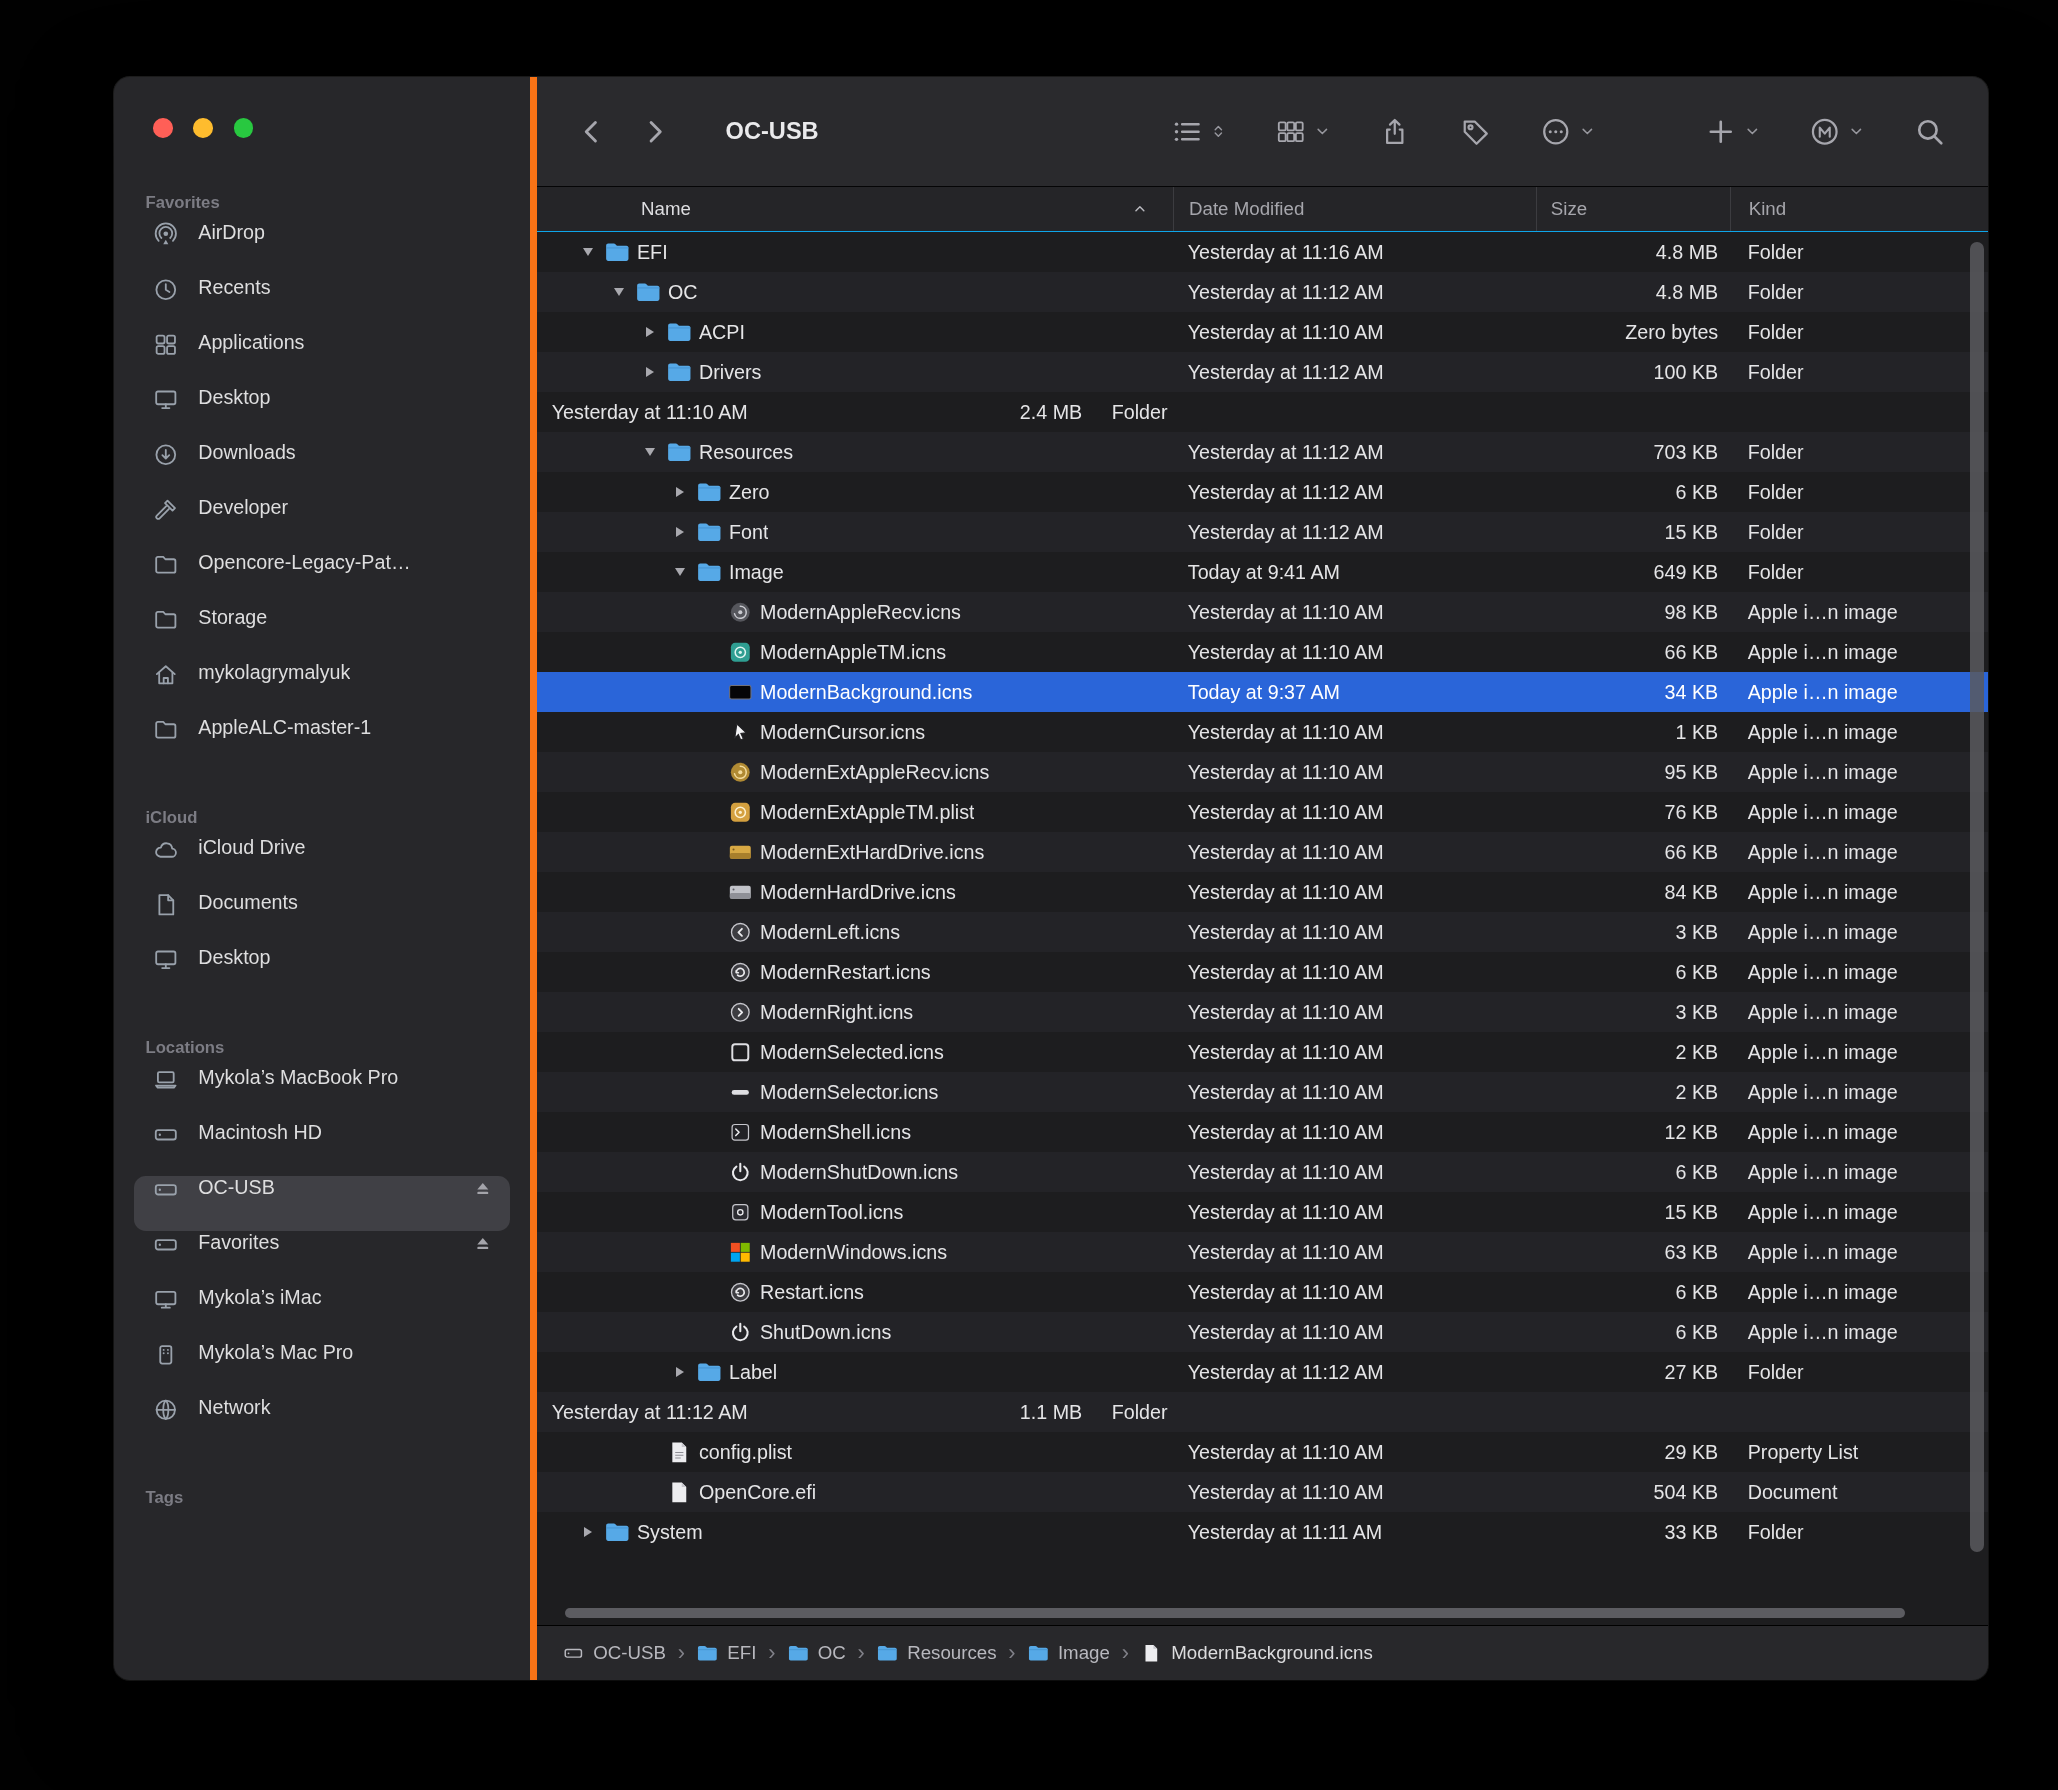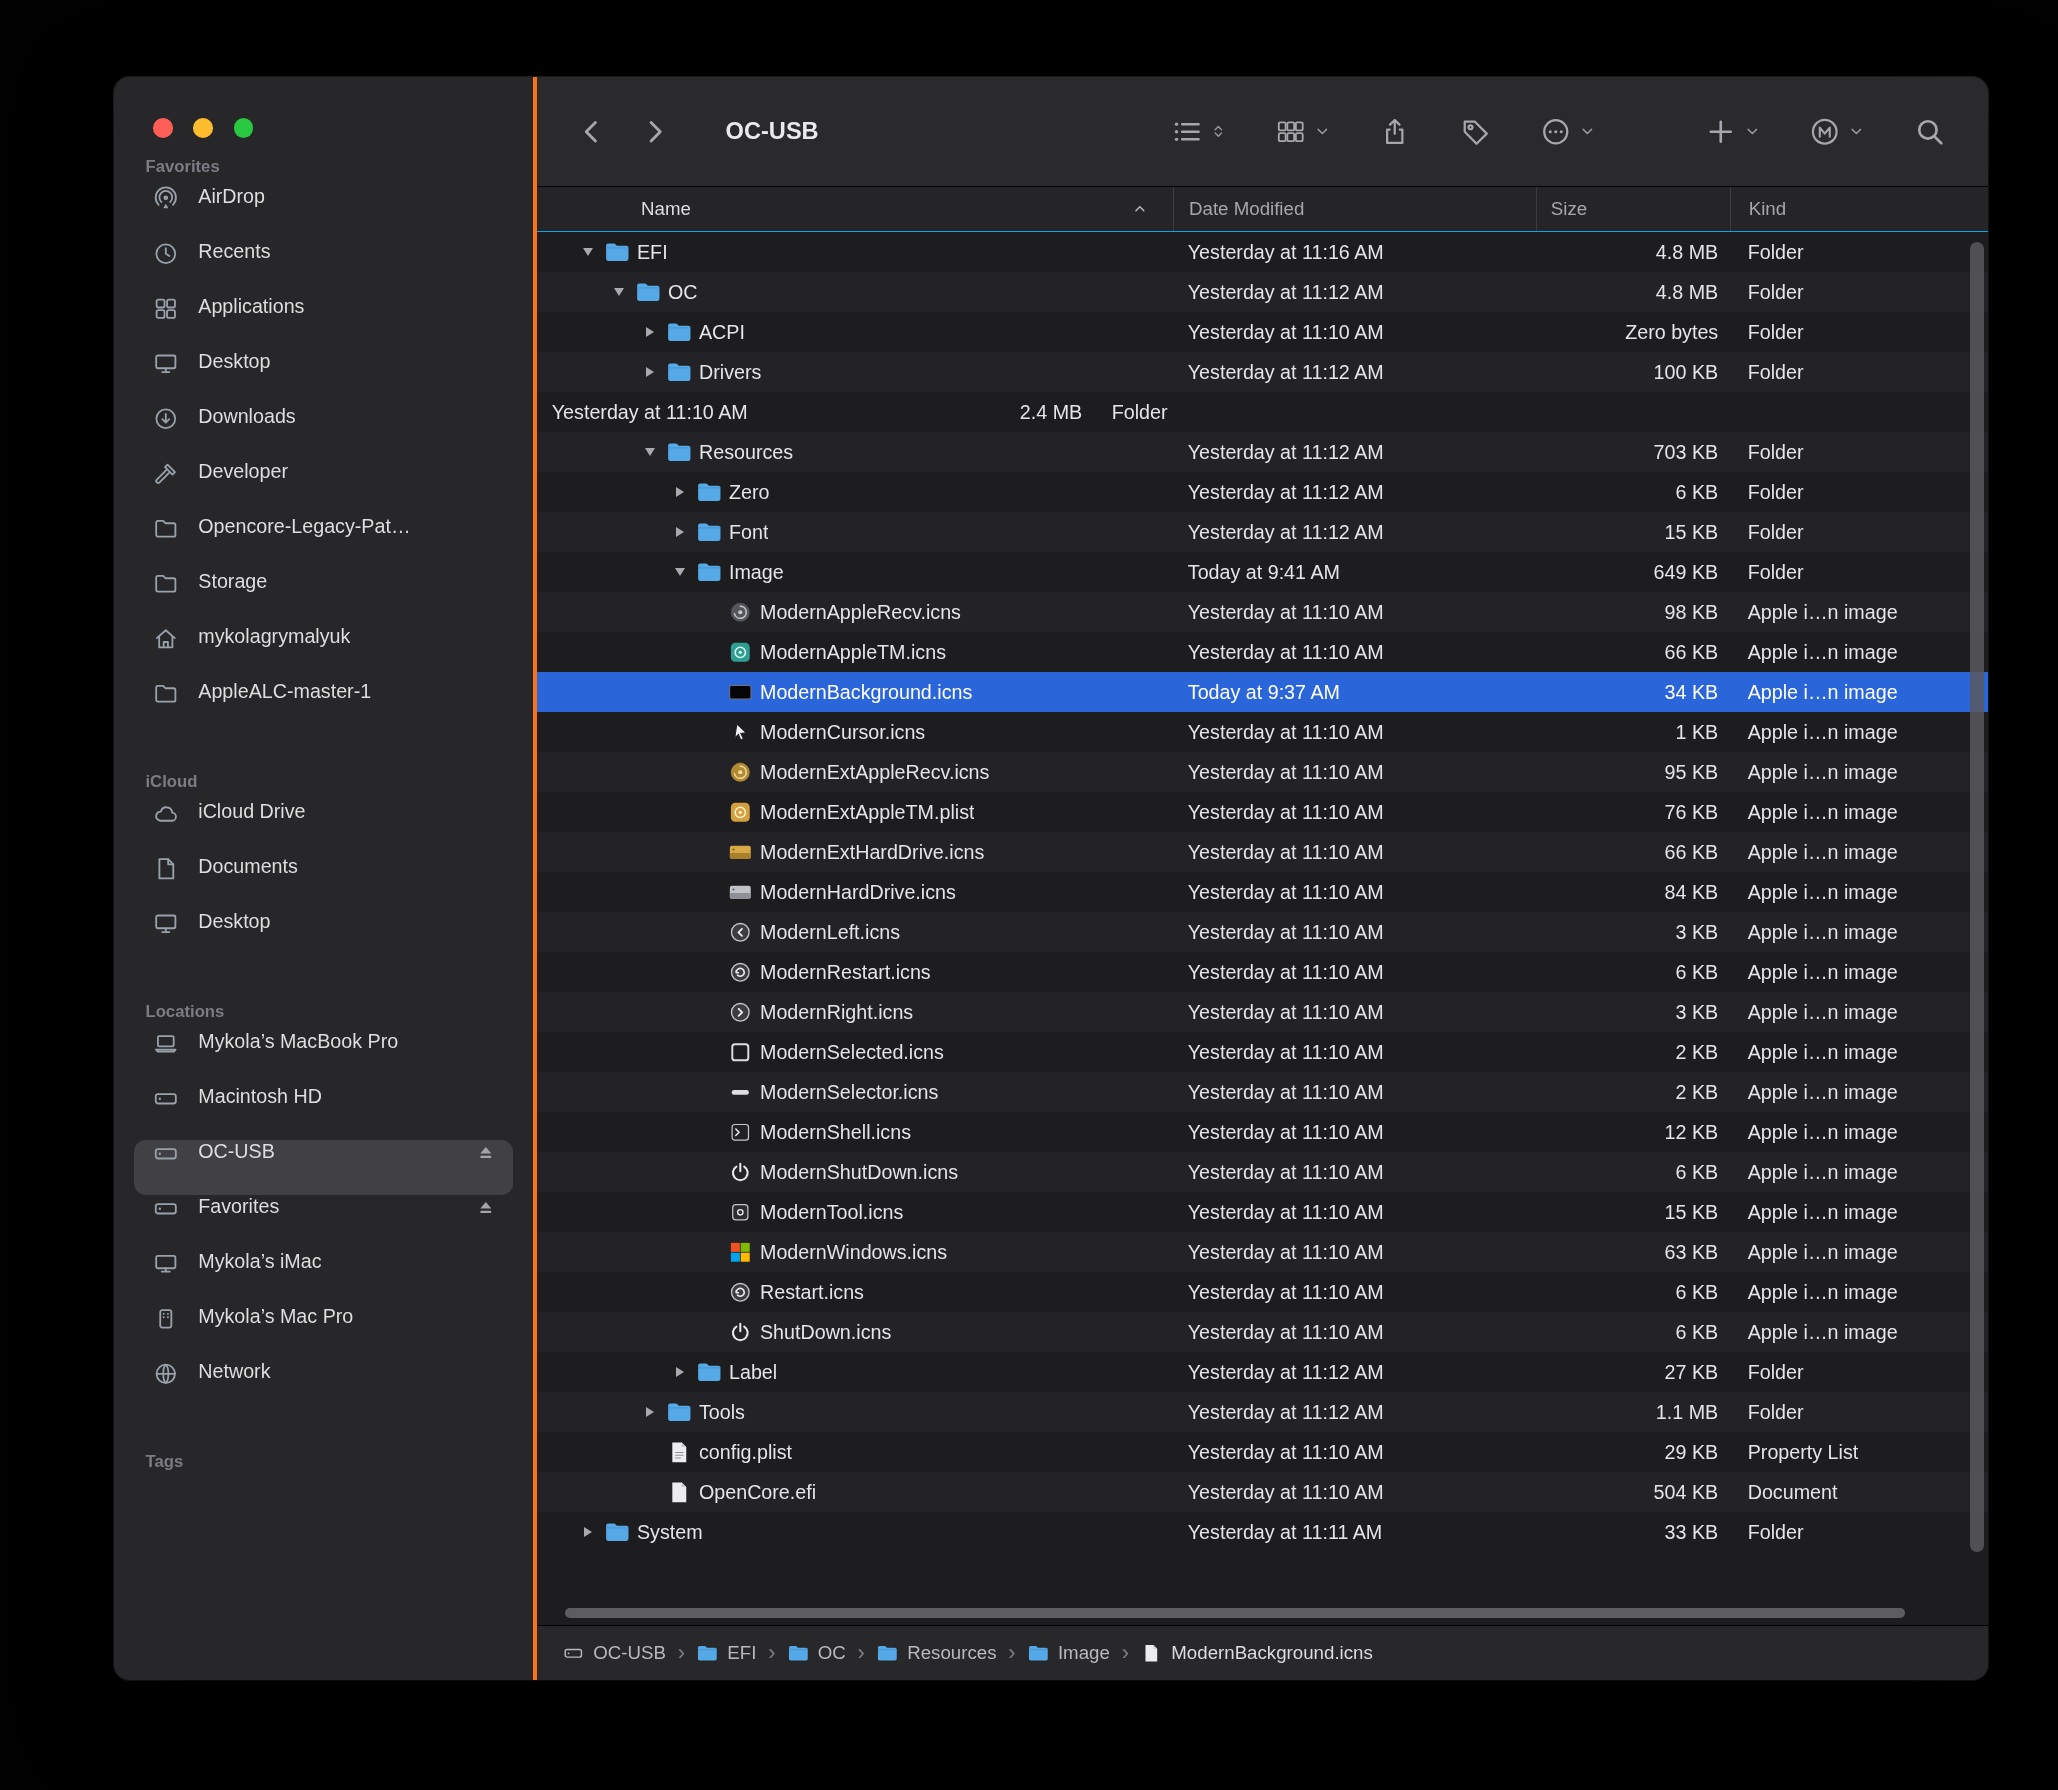--- a/index.html
+++ b/index.html
@@ -2,22 +2,22 @@
 <html style="--sel: #2a65d9;"><head>
 <meta charset="utf-8">
 <style>
   *{margin:0;padding:0;box-sizing:border-box}
   html,body{width:2059px;height:1791px;background:#010101;overflow:hidden;
     font-family:"Liberation Sans",sans-serif;-webkit-font-smoothing:antialiased}
   .window{position:absolute;left:114px;top:77px;width:1874px;height:1603px;border-radius:15.8px;
     overflow:hidden;display:flex;background:#1d1d1f;
     box-shadow:0 29.6px 89px rgba(0,0,0,.85),0 0 0 1px rgba(255,255,255,.13)}
   
-  .sidebar{width:423px;flex:0 0 423px;background:#27272a;border-right:4px solid #f97316;
-    position:relative;padding-top:80px}
+  .sidebar{width:423px;flex:0 0 423px;background:#27272a;border-right:7px solid #f97316;
+    position:relative;padding-top:116px}
   .traffic{position:absolute;top:41px;left:39px;display:flex;gap:20.7px}
   .tl{width:19.7px;height:19.7px;border-radius:50%;display:block}
   .tl.red{background:#ff5f57}.tl.yellow{background:#febc2e}.tl.green{background:#28c840}
   .sb-section{padding:0 19.7px;margin-bottom:37px}
   .sb-header{padding-left:11.8px;margin-bottom:7.9px;font-size:16.7px;font-weight:700;color:#7c7c84}
   .sb-item{display:flex;align-items:flex-start;height:55px;padding:0 13.8px 0 15.8px;border-radius:11.8px;
     color:#dededf;font-size:19.7px;white-space:nowrap}
   .sb-item.selected{background:#404045}
   .sb-icon{width:33px;height:27.6px;flex:0 0 33px;display:flex;align-items:center;justify-content:center;
     color:#99a1ab;margin-right:15.8px}
@@ -879,32 +879,20 @@
                 <path d="M1.2 5.9h23.6" stroke="#4492cf" stroke-width="1"></path>
               </svg>
             </span>
             <span class="fname" data-name="file-name">Label</span>
           </div>
           <div class="cell c-date" data-name="file-date-modified">Yesterday at 11:12 AM</div>
           <div class="cell c-size" data-name="file-size">27 KB</div>
           <div class="cell c-kind" data-name="file-kind">Folder</div>
         </div>
         <div class="row" data-name="file-row-tools">
-          <div class="cell c-name" data-name="name-cell" style="padding-left:98px">
-            <span class="disc collapsed" data-name="disclosure-triangle">
-              <span class="tri"></span>
-            </span>
-            <span class="ficon" data-name="folder-icon">
-              <svg viewBox="0 0 26 21">
-                <path d="M1.2 3.4c0-1.2 1-2.2 2.2-2.2h6c.6 0 1.2.25 1.6.7l1.6 1.7h10c1.2 0 2.2 1 2.2 2.2v11.6c0 1.2-1 2.2-2.2 2.2H3.4c-1.2 0-2.2-1-2.2-2.2z" fill="#56a9e7"></path>
-                <path d="M1.2 5.9h23.6" stroke="#4492cf" stroke-width="1"></path>
-              </svg>
-            </span>
-            <span class="fname" data-name="file-name">Tools</span>
-          </div>
           <div class="cell c-date" data-name="file-date-modified">Yesterday at 11:12 AM</div>
           <div class="cell c-size" data-name="file-size">1.1 MB</div>
           <div class="cell c-kind" data-name="file-kind">Folder</div>
         </div>
         <div class="row" data-name="file-row-config-plist">
           <div class="cell c-name" data-name="name-cell" style="padding-left:98px">
             <span class="disc" data-name="disclosure-spacer"></span>
             <span class="ficon" data-name="plist-icon">
               <svg viewBox="0 0 24 24">
                 <path d="M5.2 2.4h9.2l4.4 4.4v14.8H5.2z" fill="#ededf0"></path>

